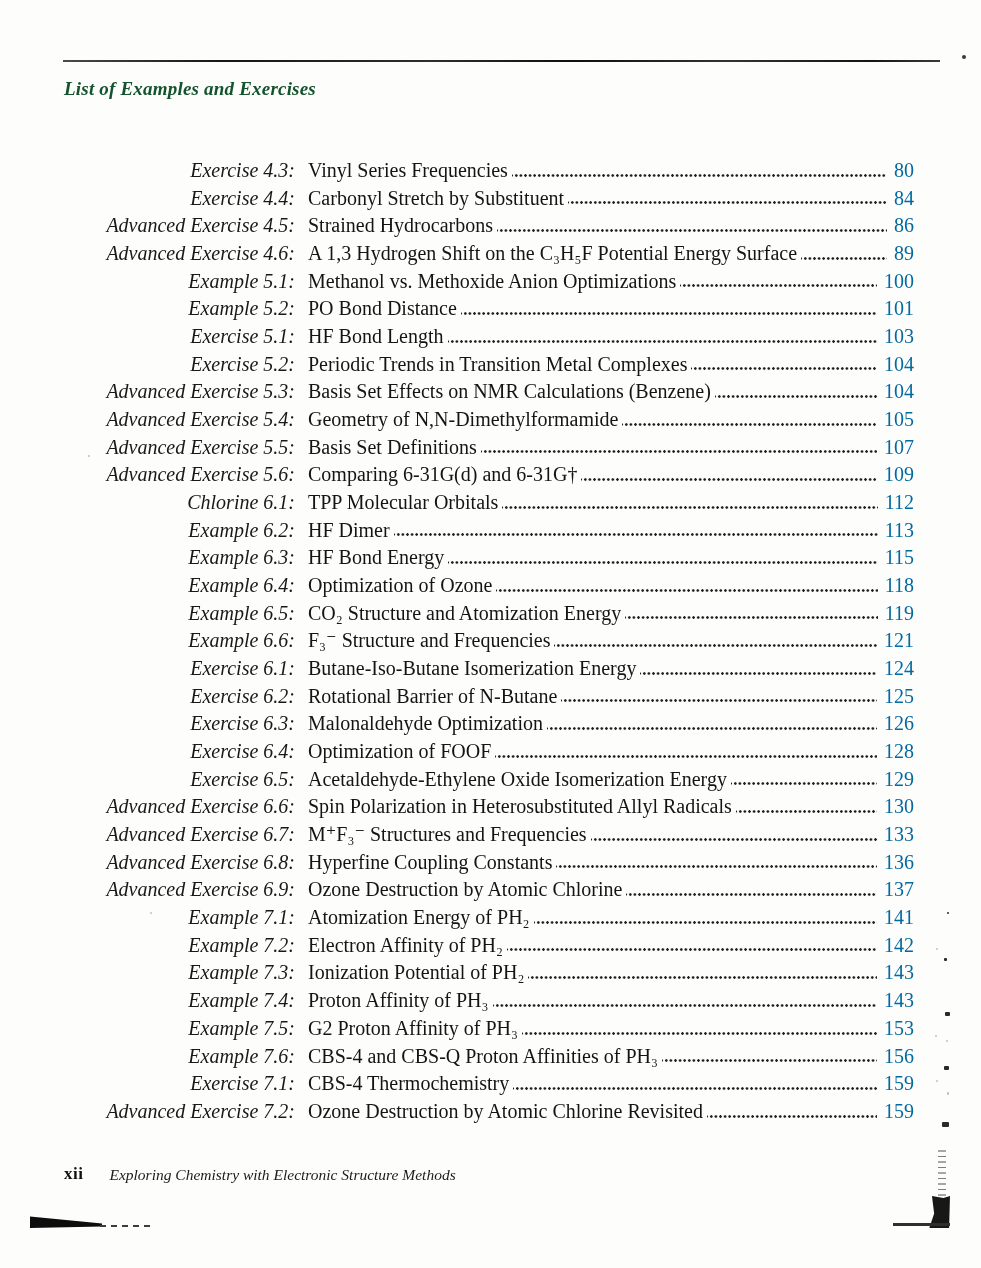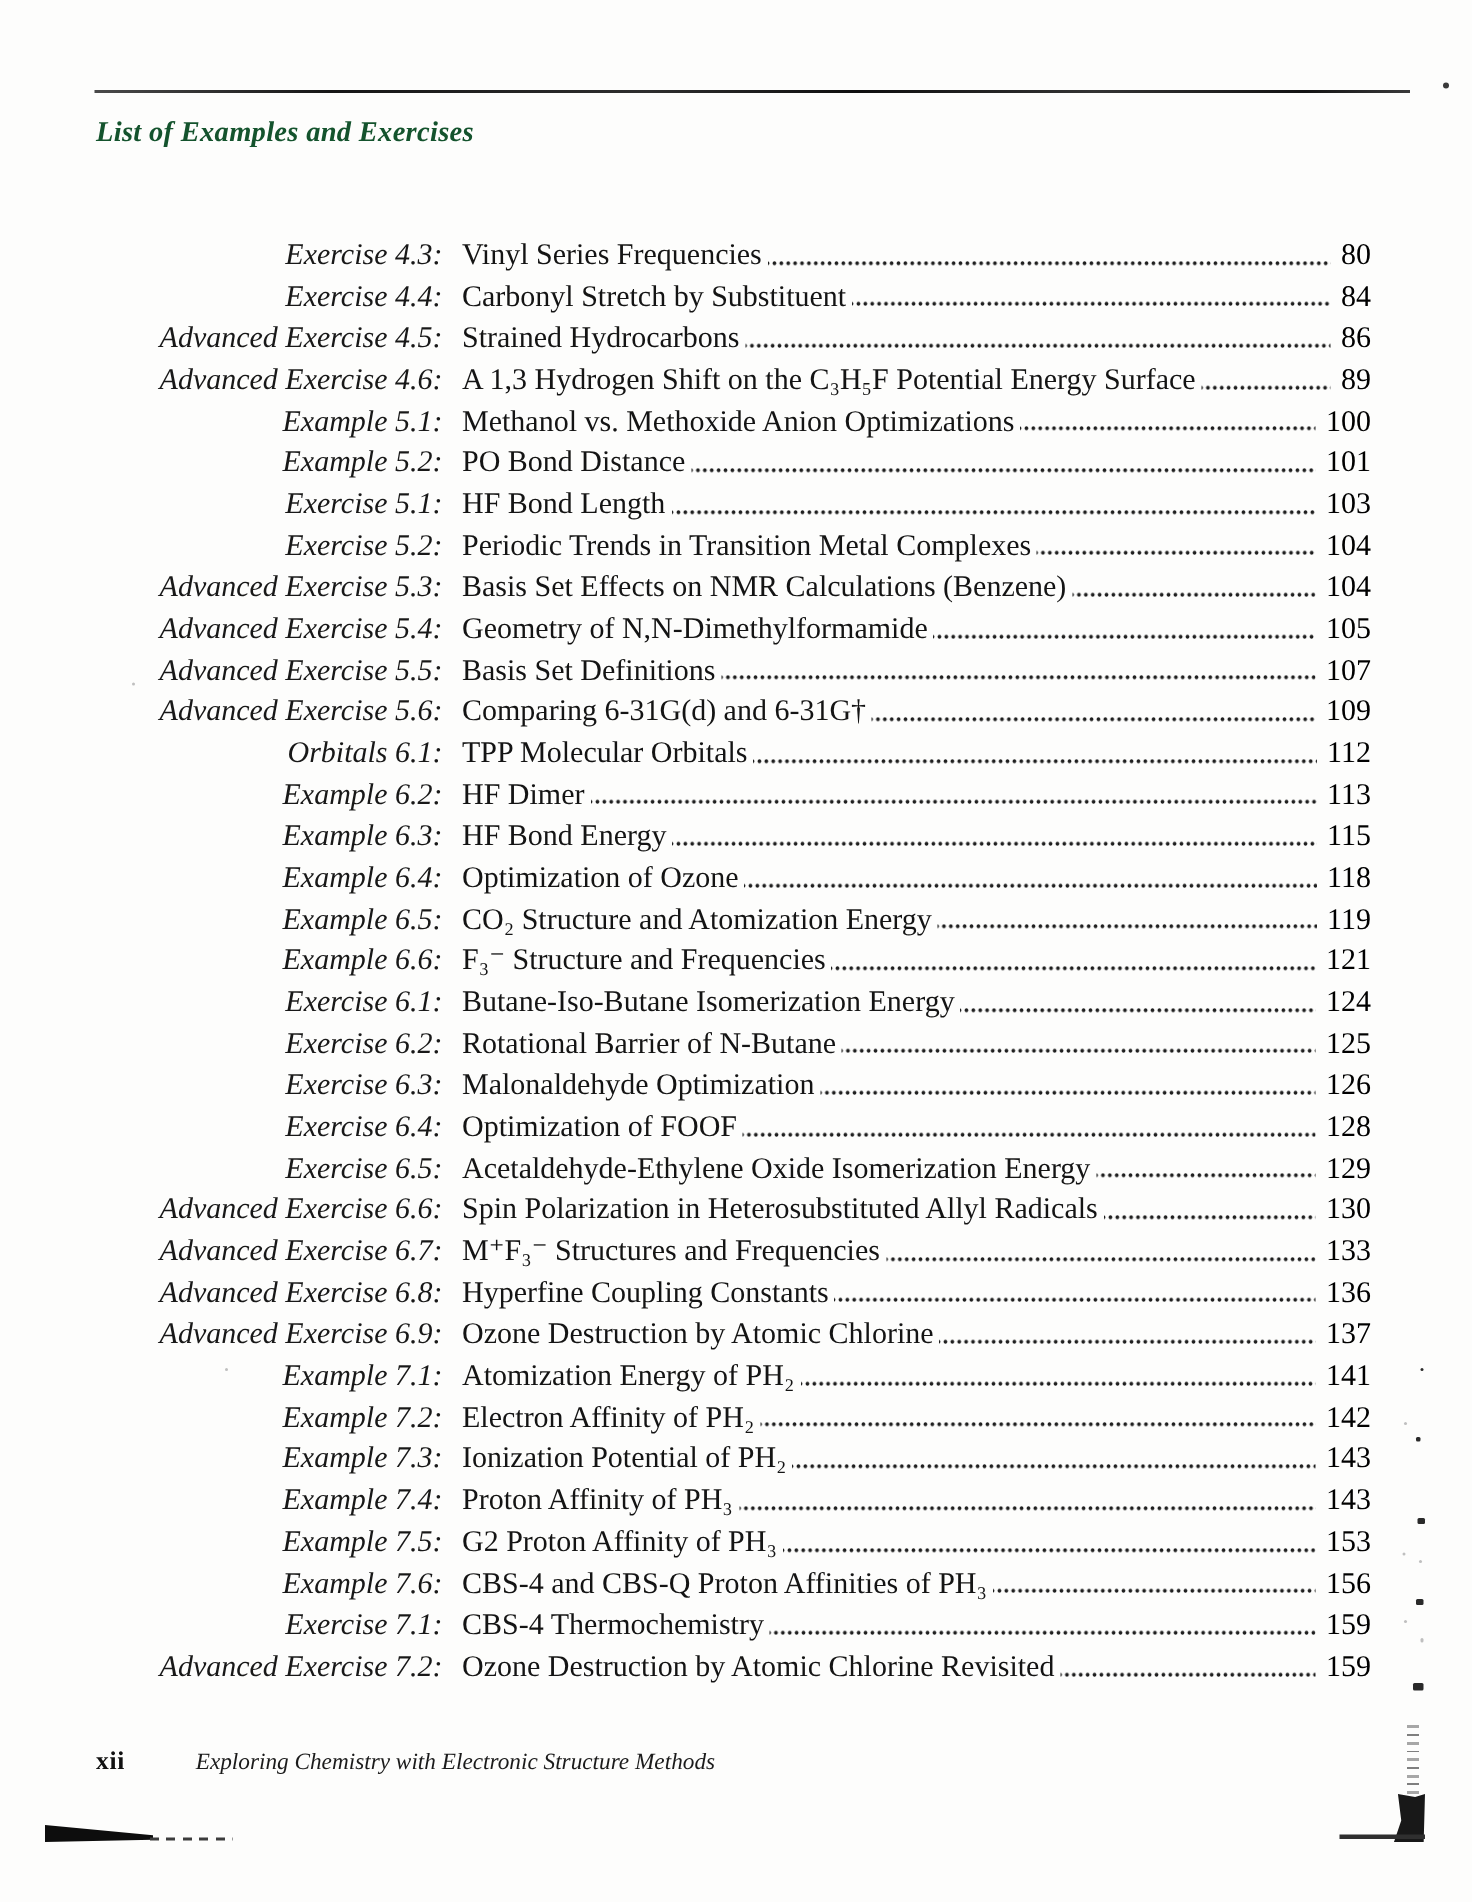--- a/index.html
+++ b/index.html
@@ -37,26 +37,26 @@
     font-style:italic;color:#181818;
   }
   .entry .title{margin-left:13px;color:#141414;}
   .entry .leader{
     flex:1 1 auto;align-self:stretch;min-width:14px;
     background-image:radial-gradient(circle,#1f1f1f 1.05px,rgba(0,0,0,0) 1.5px);
     background-size:4.6px 3px;background-repeat:repeat-x;
     background-position:2px calc(100% - 8px);
     margin:0 7px 0 4px;
   }
-  .entry .pagenum{text-align:right;color:#000000;}
+  .entry .pagenum{text-align:right;color:#0369a1;}
 
   
   .footer{position:absolute;left:64px;top:1164px;display:flex;align-items:flex-end;font-family:Liberation Serif, serif;}
   .folio{font-weight:700;font-size:17px;letter-spacing:.5px;color:#111;}
-  .running-title{margin-left:47px;font-style:italic;font-size:15.5px;color:#1b1b1b;white-space:nowrap;}
+  .running-title{margin-left:26px;font-style:italic;font-size:15.5px;color:#1b1b1b;white-space:nowrap;}
 
   
   .art{position:absolute;}
   .wedge-bl{
     left:30px;top:1216px;width:72px;height:12px;background:#0d0d0d;
     clip-path:polygon(0 5%,100% 62%,100% 88%,0 100%);
   }
   .wedge-tail{
     left:100px;top:1225px;width:55px;height:2px;
     background:repeating-linear-gradient(90deg,#3c3c3c 0 6px,rgba(0,0,0,0) 6px 11px);
@@ -176,21 +176,21 @@
       </div>
 
       <div class="entry">
         <span class="label">Advanced Exercise 5.6:</span>
         <span class="title">Comparing 6-31G(d) and 6-31G†</span>
         <span class="leader"></span>
         <span class="pagenum">109</span>
       </div>
 
       <div class="entry">
-        <span class="label">Orbitals 6.1:</span>
+        <span class="label">Chlorine 6.1:</span>
         <span class="title">TPP Molecular Orbitals</span>
         <span class="leader"></span>
         <span class="pagenum">112</span>
       </div>
 
       <div class="entry">
         <span class="label">Example 6.2:</span>
         <span class="title">HF Dimer</span>
         <span class="leader"></span>
         <span class="pagenum">113</span>

